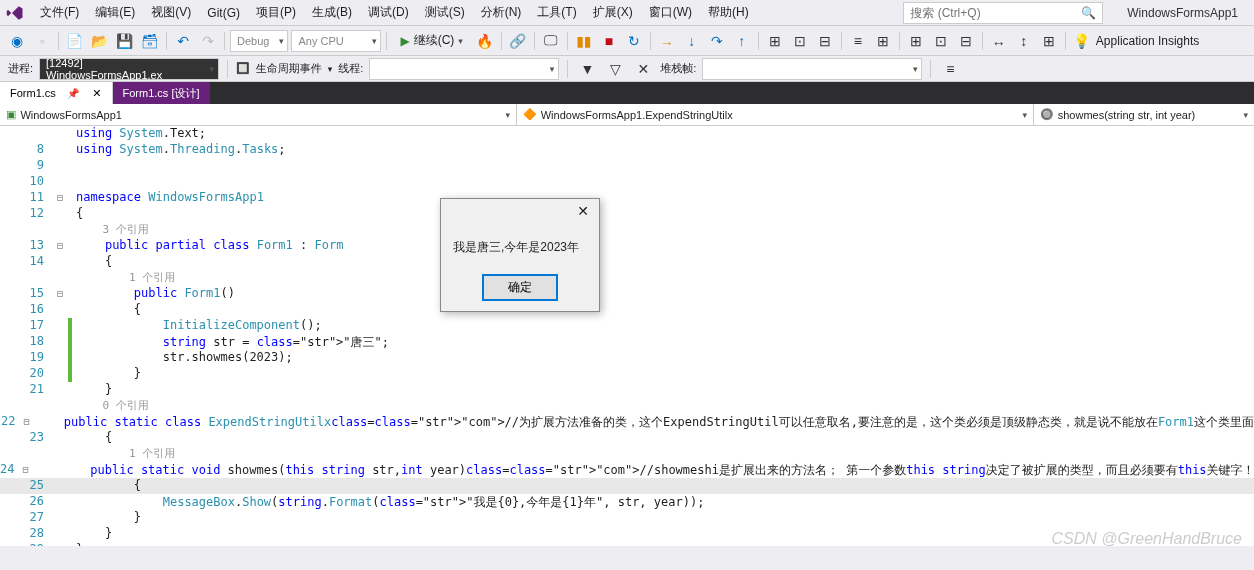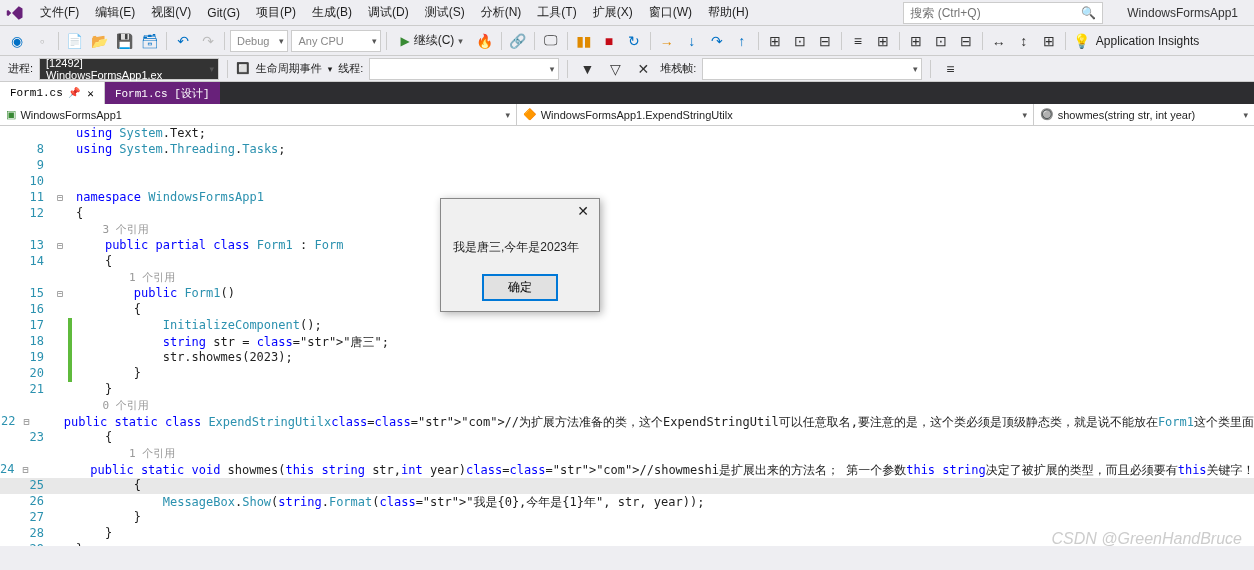--- a/index.html
+++ b/index.html
@@ -11,21 +11,21 @@
 .search-box input { border: none; outline: none; flex: 1; font-size: 12px; background: transparent; }
 .solution-name { margin-left: 12px; padding: 2px 12px; background: #eeeef2; color: #333; }
 .toolbar { display: flex; align-items: center; height: 30px; background: #eeeef2; padding: 0 6px; gap: 3px; border-bottom: 1px solid #ccc; }
 .tb-btn { width: 22px; height: 22px; display: flex; align-items: center; justify-content: center; cursor: default; font-size: 14px; color: #333; }
 .tb-sep { width: 1px; height: 18px; background: #ccc; margin: 0 2px; }
 .tb-drop { border: 1px solid #ccc; background: #fff; height: 22px; padding: 0 18px 0 6px; font-size: 11px; color: #888; display: flex; align-items: center; position: relative; }
 .tb-drop::after { content: "▾"; position: absolute; right: 4px; font-size: 9px; color: #555; }
 .tb-run { display: flex; align-items: center; gap: 4px; padding: 0 8px; height: 22px; cursor: default; }
 .process-bar { display: flex; align-items: center; height: 26px; background: #eeeef2; padding: 0 8px; gap: 6px; border-bottom: 1px solid #ccc; font-size: 11px; }
 .tabs { display: flex; background: #2d2d30; height: 22px; align-items: stretch; }
-.tab { display: flex; align-items: center; padding: 0 10px; background: #fff; color: #000; font-size: 11px; gap: 6px; border-right: 1px solid #ccc; font-family: Liberation Mono, monospace; }
+.tab { display: flex; align-items: center; padding: 0 10px; background: #fff; color: #000; font-size: 11px; gap: 12px; border-right: 1px solid #ccc; }
 .tab.inactive { background: #68217a; color: #fff; border-right: none; }
 .tab .close { font-size: 11px; cursor: default; }
 .tab .pin { font-size: 10px; }
 .nav-dropdowns { display: flex; background: #fff; height: 22px; border-bottom: 1px solid #ccc; font-size: 11px; }
 .nav-drop { flex: 1; display: flex; align-items: center; padding: 0 6px; border-right: 1px solid #ccc; gap: 4px; }
 .nav-drop:last-child { border-right: none; }
 .nav-drop .dd-arrow { margin-left: auto; font-size: 9px; color: #555; }
 .editor { display: flex; background: #fff; height: 420px; overflow: hidden; position: relative; }
 .line-row { display: flex; height: 16px; font-family: Consolas, monospace; font-size: 12px; }
 .line-num { width: 52px; text-align: right; padding-right: 8px; color: #2b91af; user-select: none; }

